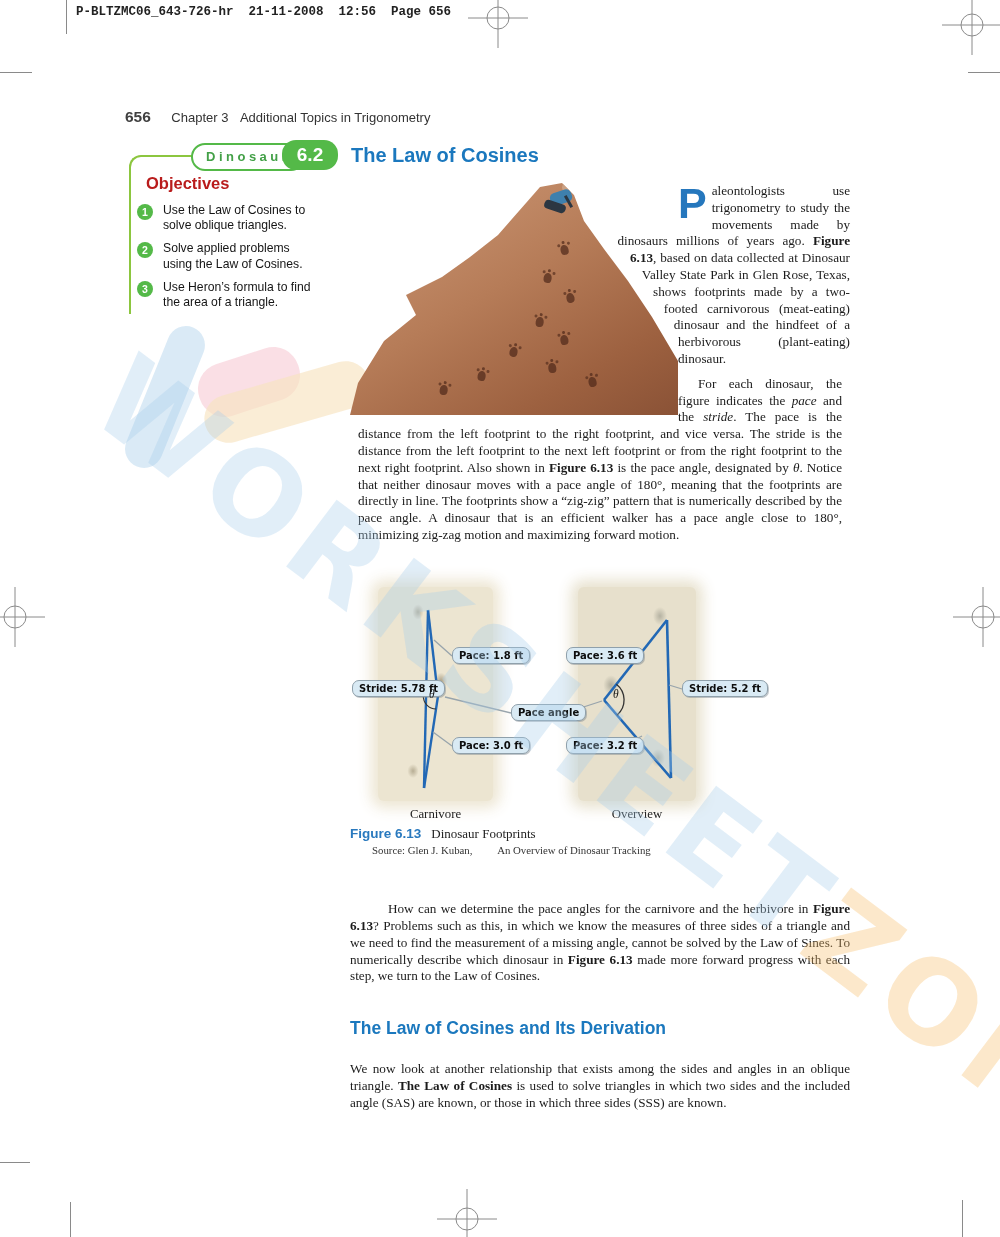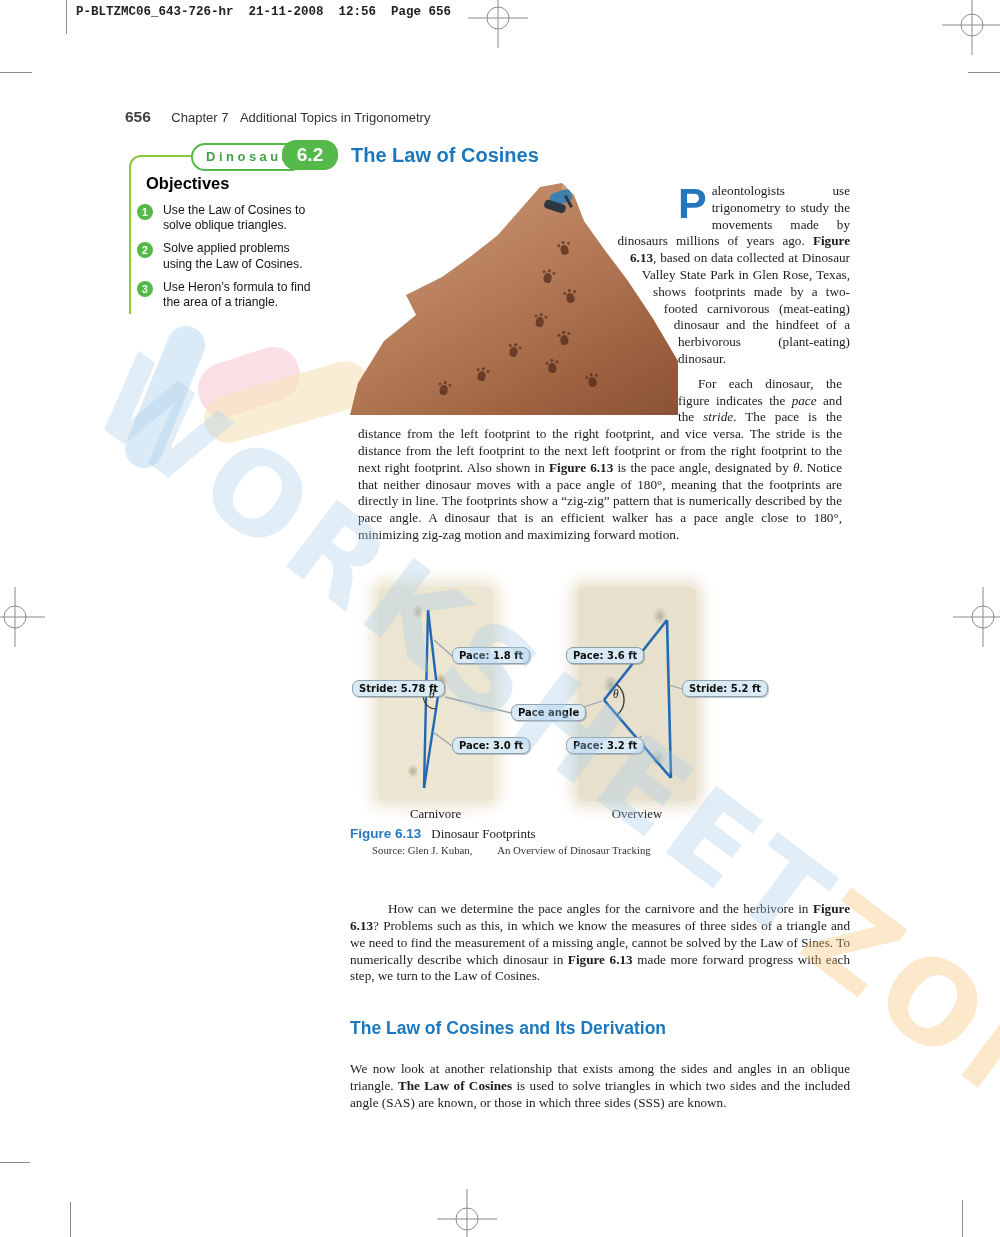--- a/index.html
+++ b/index.html
@@ -28,21 +28,21 @@
                 font-family:"Liberation Sans",sans-serif;font-weight:bold;font-size:13px;
                 letter-spacing:3.5px;color:#43a047;}
   .section-badge{position:absolute;left:282px;top:140px;width:56px;height:30px;z-index:2;
                  background:#54b948;border-radius:14px;color:#fff;text-align:center;line-height:30px;
                  font-family:"Liberation Sans",sans-serif;font-weight:bold;font-size:19px;}
   .section-title{position:absolute;left:351px;top:144px;font-family:"Liberation Sans",sans-serif;
                  font-weight:bold;font-size:20px;color:#1b78be;}
 
   
   .obj-head{position:absolute;left:146px;top:174px;font-family:"Liberation Sans",sans-serif;
-            font-weight:bold;font-size:16.5px;color:#000000;}
+            font-weight:bold;font-size:16.5px;color:#b91c1c;}
   .obj-list{position:absolute;left:137px;top:203px;width:185px;}
   .obj-item{position:relative;padding-left:26px;margin-bottom:8px;
             font-family:"Liberation Sans",sans-serif;font-size:12.2px;line-height:15.2px;color:#151515;}
   .obj-num{position:absolute;left:0;top:1px;width:16px;height:16px;border-radius:50%;background:#54b948;
            color:#fff;font-weight:bold;font-size:10.5px;line-height:16px;text-align:center;}
 
   
   .wm-shape{position:absolute;border-radius:26px;pointer-events:none;}
   .wm-blue{left:146px;top:322px;width:38px;height:150px;background:#bcd9ee;opacity:.55;transform:rotate(22deg);}
   .wm-pink{left:197px;top:355px;width:104px;height:54px;background:#f6c9d4;opacity:.6;transform:rotate(-18deg);}
@@ -146,21 +146,21 @@
   </div>
 
   <div class="hline" style="left:0;top:72px;width:32px;"></div>
   <div class="hline" style="left:968px;top:72px;width:32px;"></div>
   <div class="hline" style="left:0;top:1162px;width:30px;"></div>
   <div class="vline" style="left:70px;top:1202px;height:35px;"></div>
   <div class="vline" style="left:962px;top:1200px;height:37px;"></div>
 
   <div class="runhead">
     <span class="pagenum">656</span>
-    <span class="chap">Chapter 7</span>
+    <span class="chap">Chapter 3</span>
     <span class="chaptitle">Additional Topics in Trigonometry</span>
   </div>
 
   <div class="wm-shape wm-blue"></div>
   <div class="wm-shape wm-pink"></div>
   <div class="wm-shape wm-cream"></div>
   <div class="wm-text"><span>WORKSHEET</span><span class="zone">ZONE</span></div>
 
   <div class="connector"></div>
   <div class="section-pill">Dinosaur</div>

